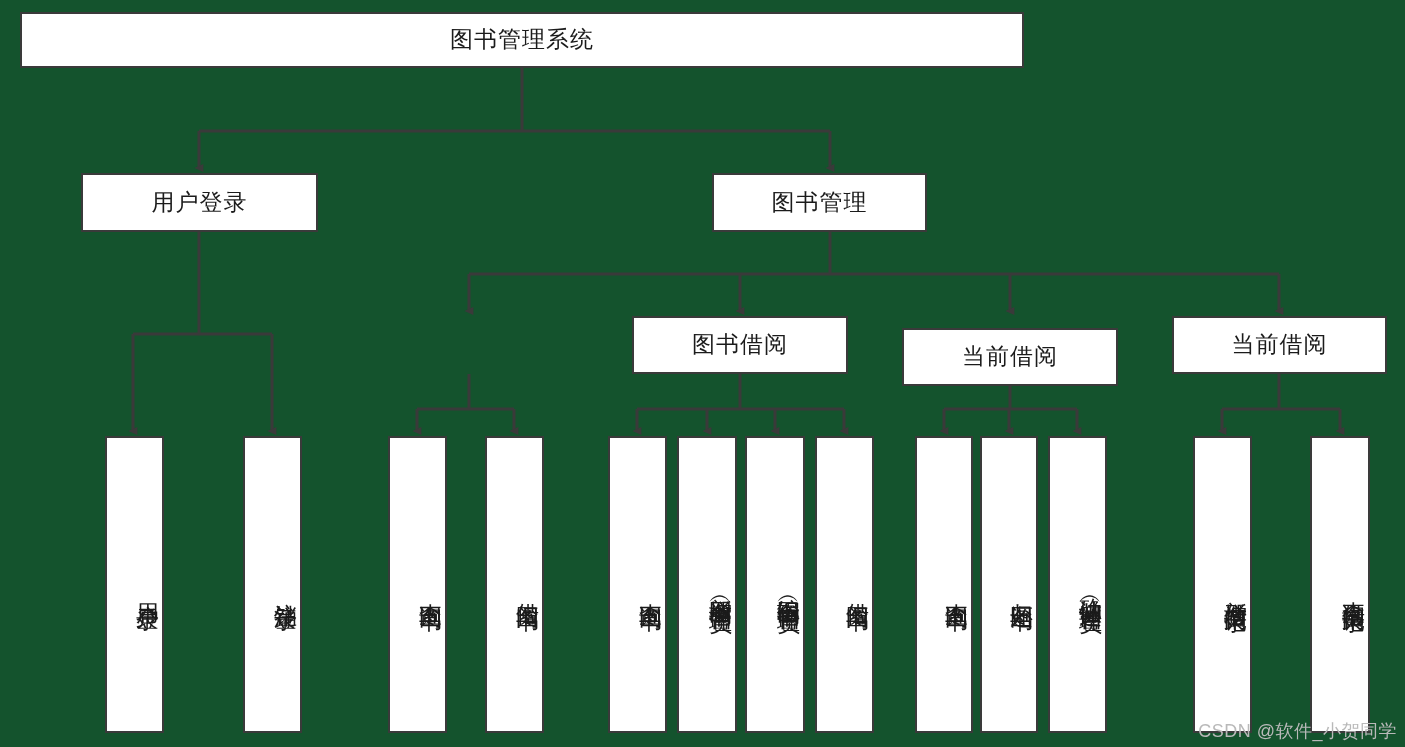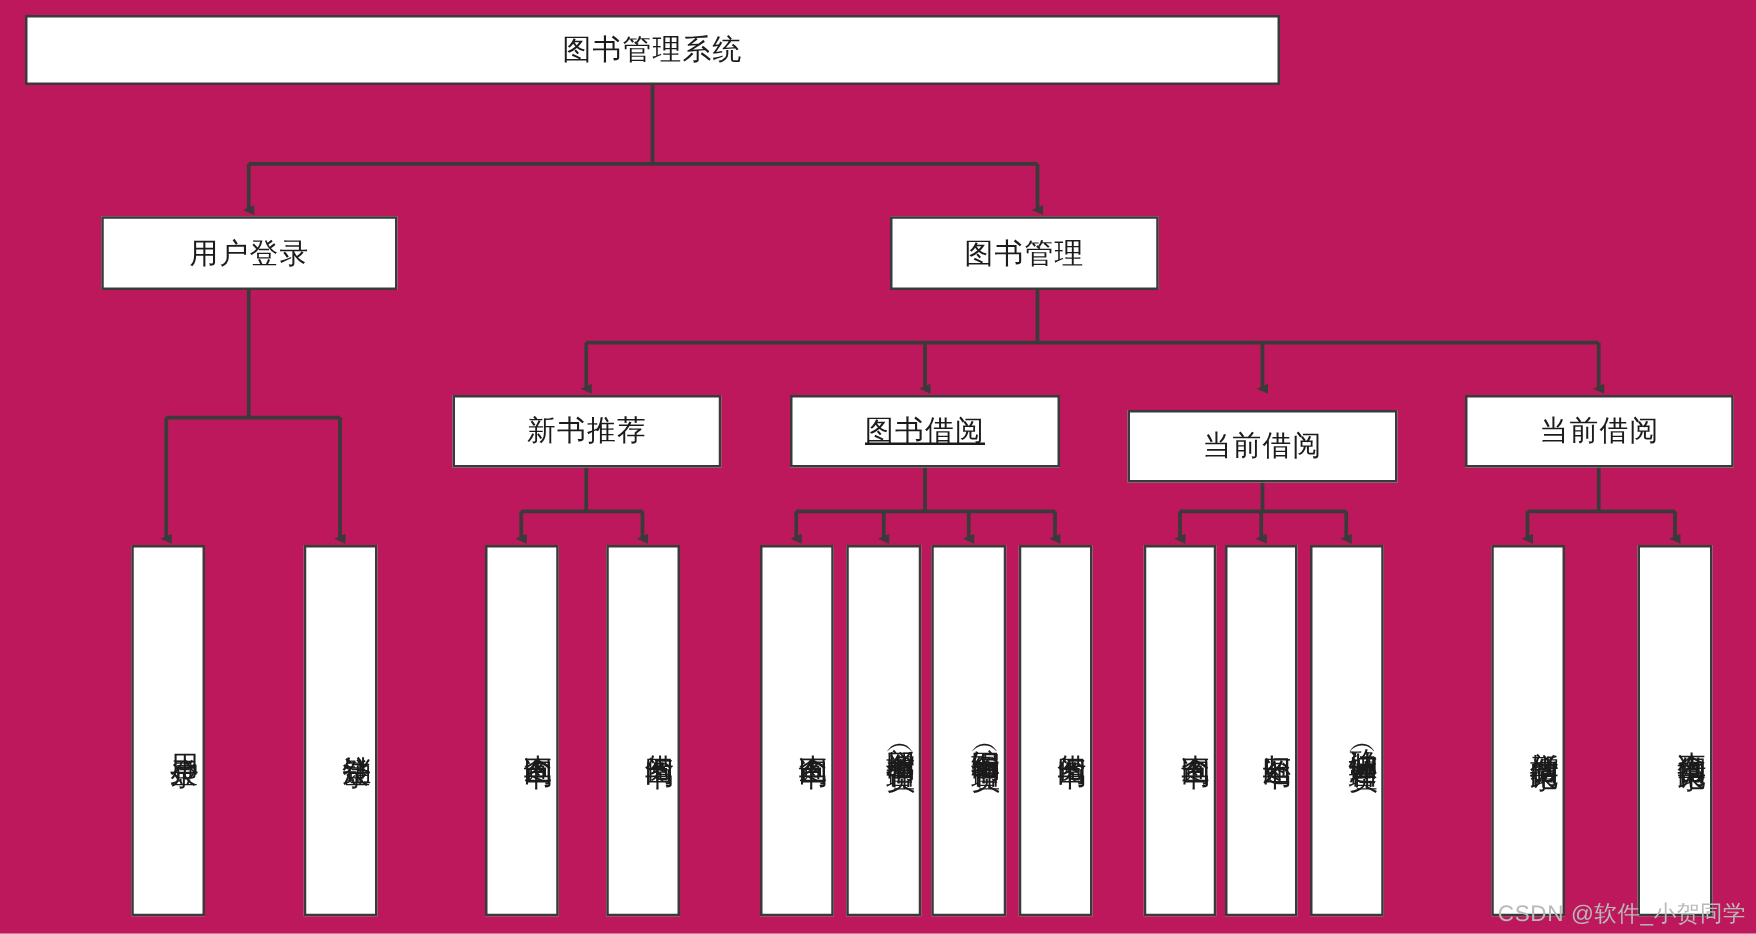--- a/index.html
+++ b/index.html
@@ -5,21 +5,21 @@
 <style>
   html, body {
     margin: 0;
     padding: 0;
     background: #ffffff;
   }
   #canvas {
     position: relative;
     width: 1405px;
     height: 747px;
-    background: #be185d;
+    background: #14532d;
     font-family: "Liberation Sans", "DejaVu Sans", sans-serif;
     overflow: hidden;
   }
   #connectors {
     position: absolute;
     left: 0;
     top: 0;
     width: 1405px;
     height: 747px;
     pointer-events: none;
@@ -129,24 +129,21 @@
     <span>图书管理系统</span>
   </div>
 
   <div class="node node-h" style="left:81px; top:173px; width:237px; height:59px;">
     <span>用户登录</span>
   </div>
   <div class="node node-h" style="left:712px; top:173px; width:215px; height:59px;">
     <span>图书管理</span>
   </div>
 
-  <div class="node node-h" style="left:362px; top:316px; width:215px; height:58px;">
-    <span>新书推荐</span>
-  </div>
-  <div class="node node-h" style="left:632px; top:316px; width:216px; height:58px;text-decoration:underline;">
+  <div class="node node-h" style="left:632px; top:316px; width:216px; height:58px;">
     <span>图书借阅</span>
   </div>
   <div class="node node-h" style="left:902px; top:316px; width:216px; height:58px;margin-top:12px;">
     <span>当前借阅</span>
   </div>
   <div class="node node-h" style="left:1172px; top:316px; width:215px; height:58px;">
     <span>当前借阅</span>
   </div>
 
   <div class="node node-v" style="left:105px; top:436px; width:59px; height:297px;">

